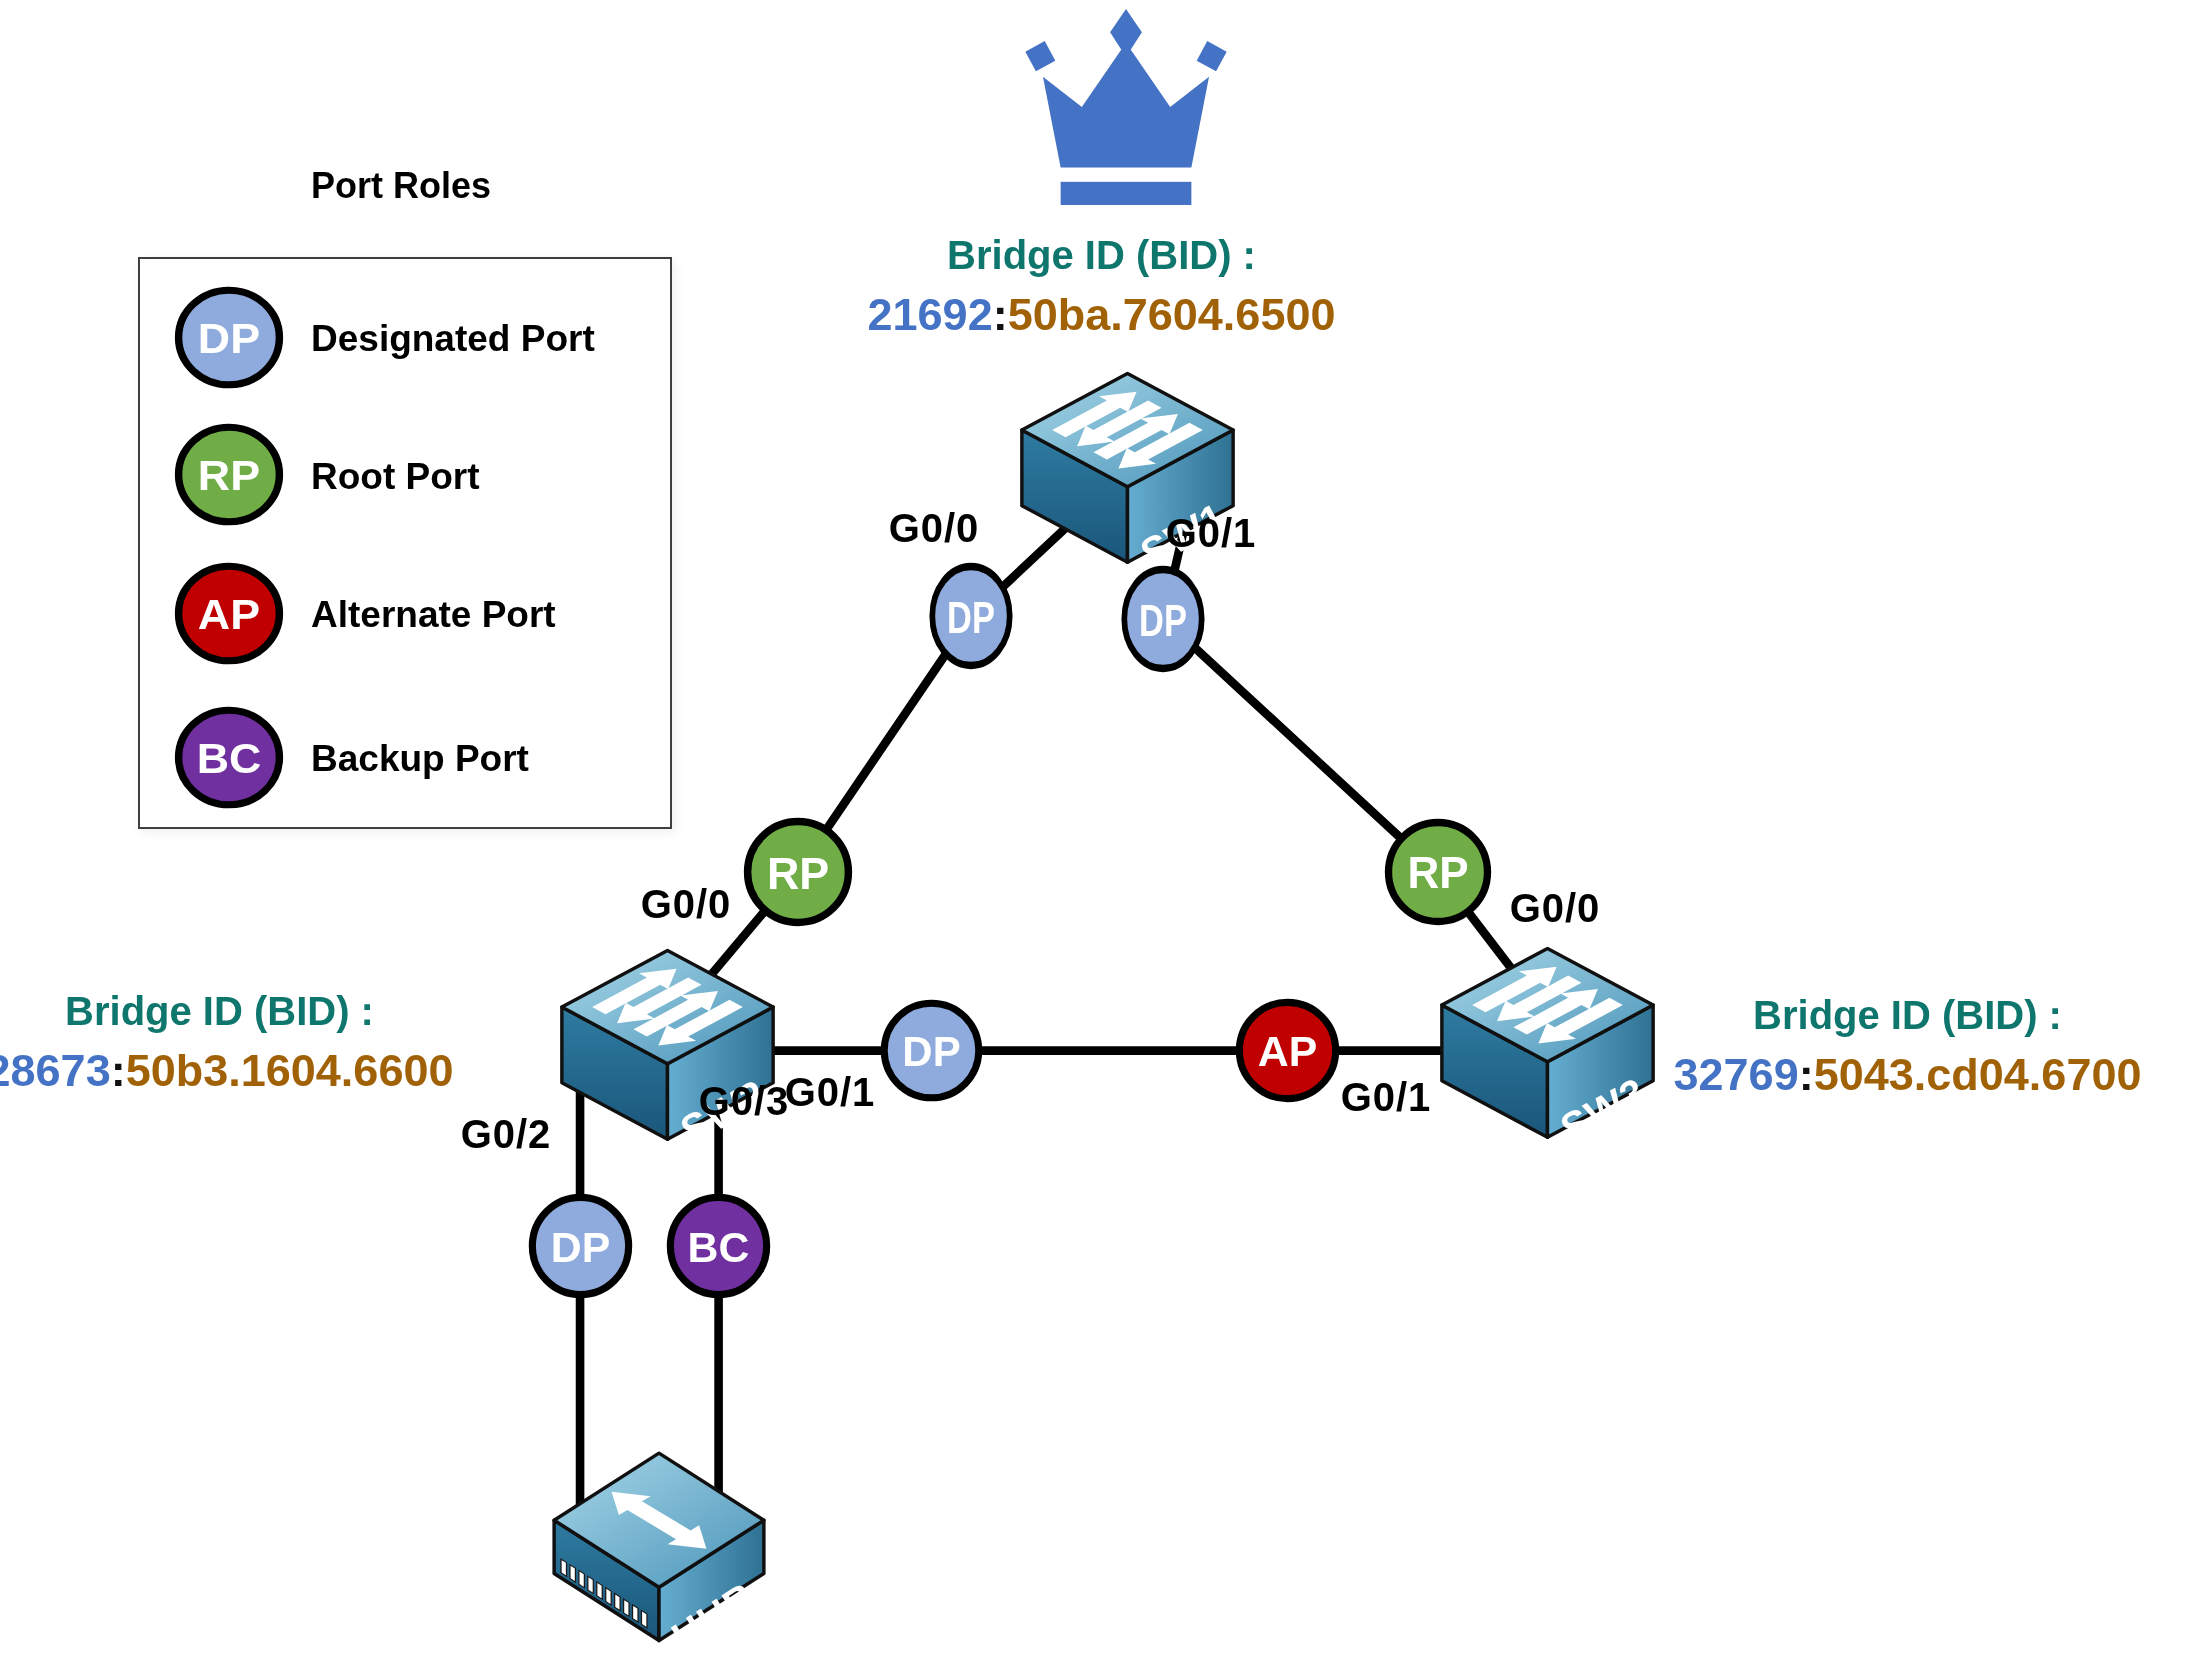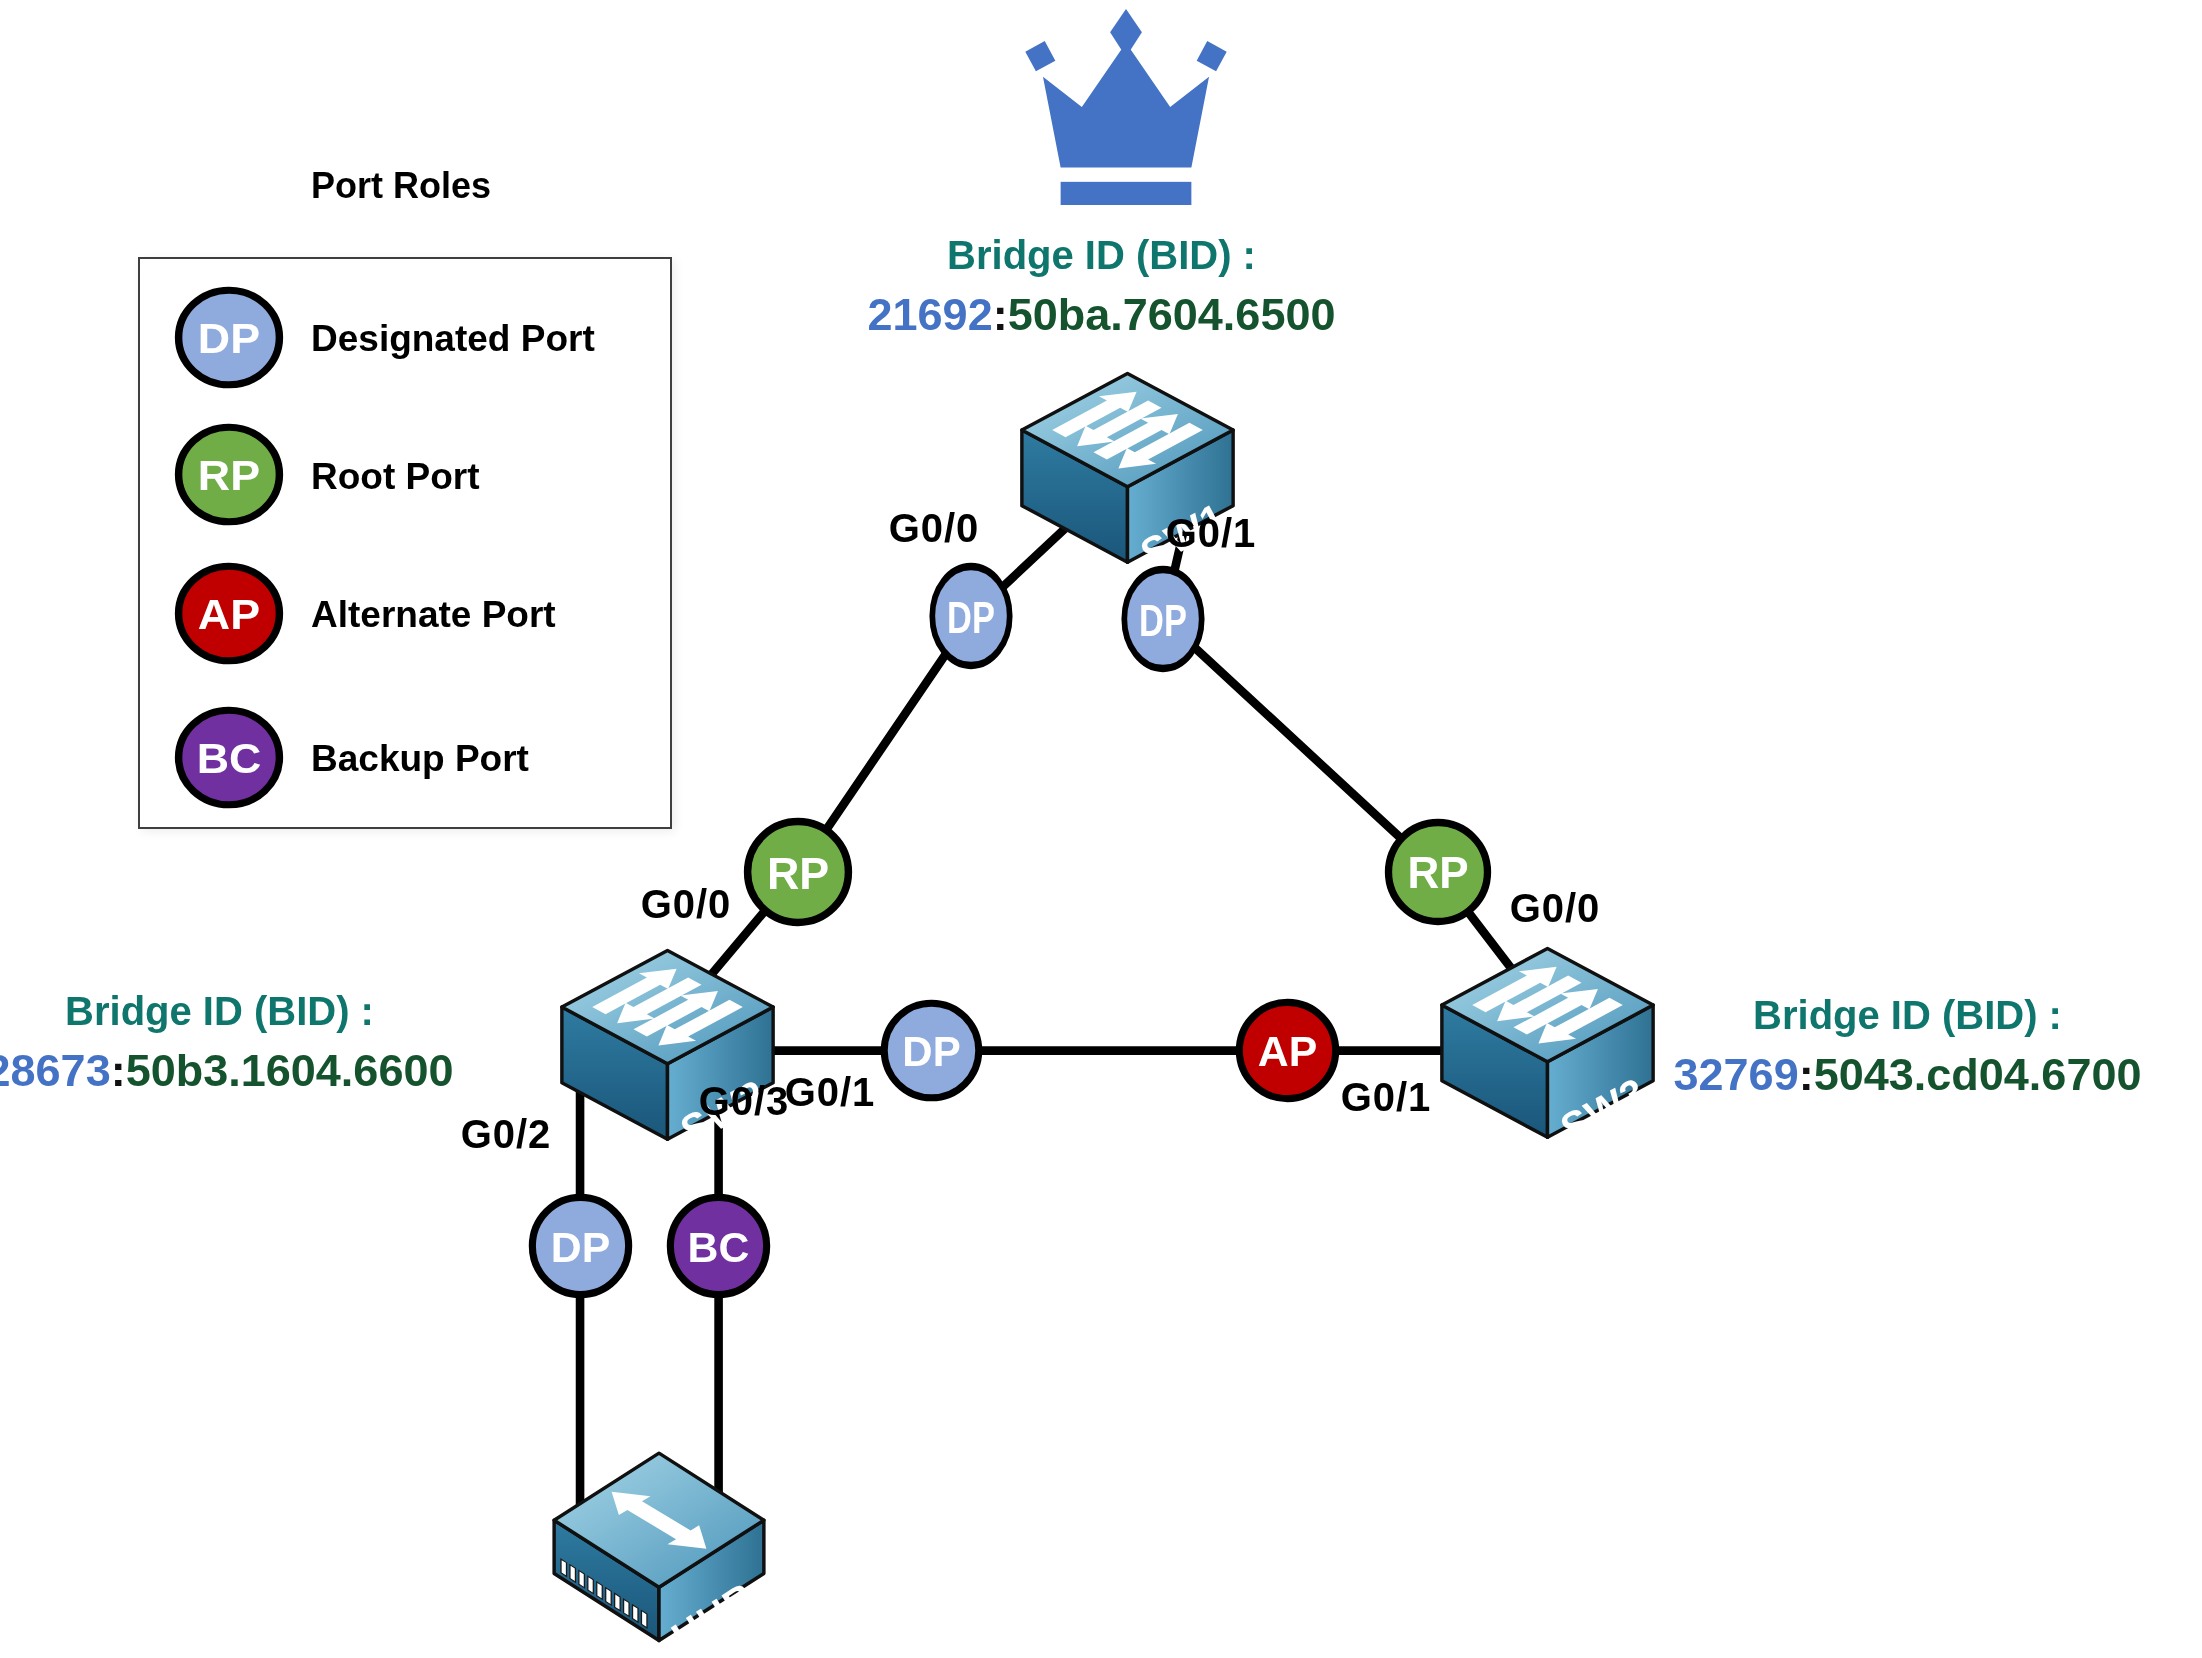--- a/index.html
+++ b/index.html
@@ -7,21 +7,21 @@
        font-family:"Liberation Sans",sans-serif;}
   .abs{position:absolute;}
   .txt{position:absolute;transform:translate(-50%,-50%);white-space:nowrap;
        font-weight:bold;color:#000;}
   .iface{font-size:40px;letter-spacing:0.9px;}
   .bid{position:absolute;width:809px;text-align:center;}
   .bid .h{font-size:40px;font-weight:bold;color:#0f766e;line-height:60px;}
   .bid .v{font-size:45px;font-weight:bold;line-height:60px;}
   .prio{color:#4472c4;}
   .colon{color:#111;}
-  .mac{color:#14532d;}
+  .mac{color:#a16207;}
   .legend-box{position:absolute;left:138px;top:257px;width:530px;height:568px;
       border:2.6px solid #3f3f3f;background:#fff;box-shadow:3.4px 3.4px 10.3px rgba(0,0,0,.08);}
   .legend-title{font-size:36px;}
   .legend-label{position:absolute;transform:translateY(-50%);font-size:37px;font-weight:bold;color:#000;white-space:nowrap;}
   svg.pc{position:absolute;overflow:visible;}
   .ring{stroke:#000;stroke-width:8;}
   .pct{fill:#fff;font-family:"Liberation Sans",sans-serif;font-weight:bold;font-size:48px;
        text-anchor:middle;dominant-baseline:central;}
   svg.dev{position:absolute;overflow:visible;}
   .devlabel{fill:#fff;font-family:"Liberation Sans",sans-serif;font-weight:bold;font-size:47px;

